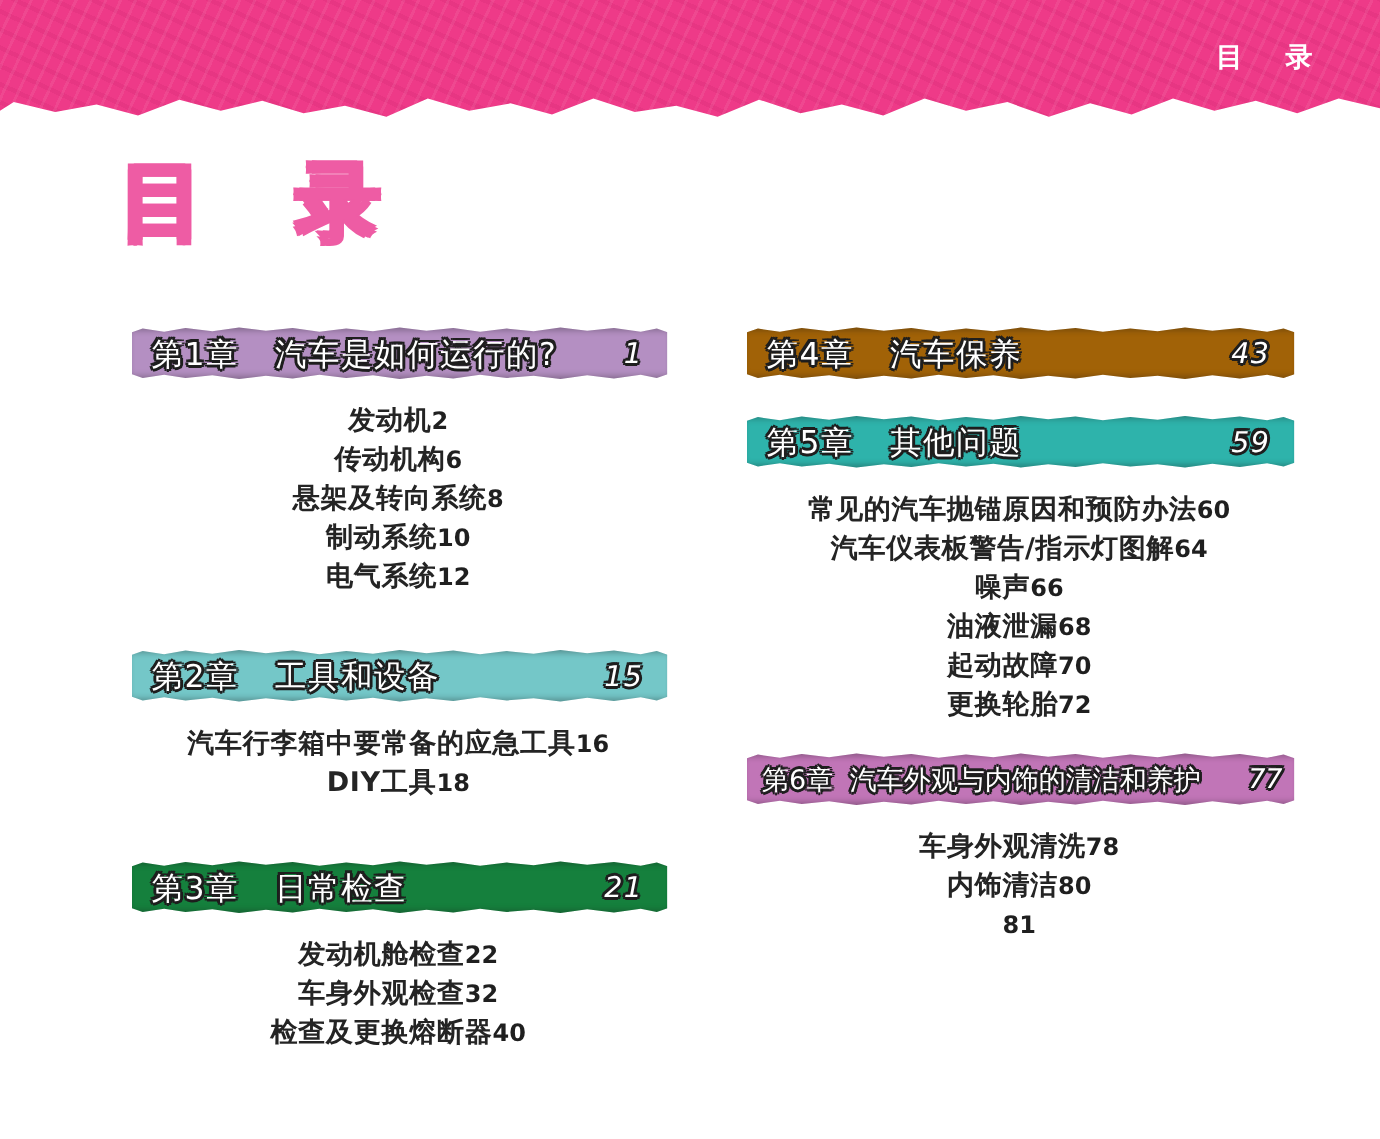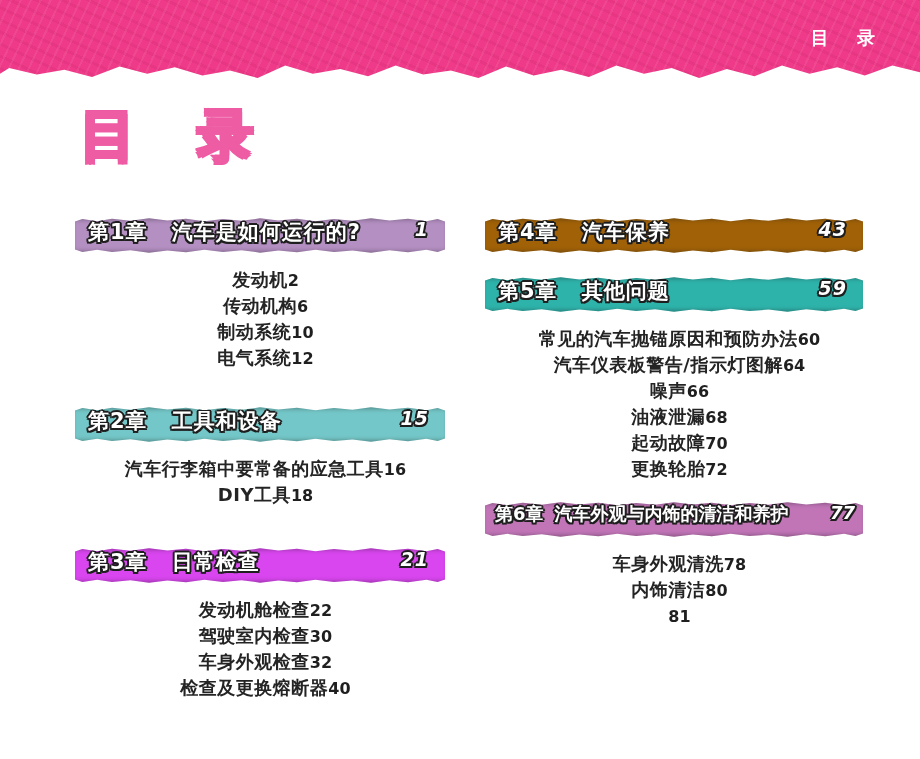--- a/index.html
+++ b/index.html
@@ -38,34 +38,35 @@
     word-spacing:38px; letter-spacing:2px;
   }
 
   
   .toc { display:flex; margin:50px 0 0 75px; gap:40px; align-items:flex-start; }
   .col-left  { width:370px; }
   .col-right { width:378px; }
 
   
   .band {
-    position:relative; height:35px; display:flex; align-items:flex-start;
+    position:relative; height:35px; display:flex; align-items:center;
     padding:0 13px;
-    color:#ffffff; font-size:21px; font-weight:bold; letter-spacing:1px;
+    color:#ffffff; font-size:21px; font-weight:normal; letter-spacing:1px;
     clip-path: polygon(0 10%,2% 3%,6% 9%,10% 2%,15% 8%,20% 1%,25% 7%,30% 2%,35% 9%,
       40% 3%,45% 8%,50% 1%,55% 7%,60% 2%,65% 9%,70% 3%,75% 8%,80% 1%,85% 7%,90% 2%,
       95% 9%,98% 3%,100% 10%,100% 90%,98% 97%,95% 91%,90% 98%,85% 92%,80% 99%,75% 93%,
       70% 97%,65% 91%,60% 98%,55% 93%,50% 99%,45% 92%,40% 97%,35% 91%,30% 98%,25% 93%,
       20% 99%,15% 92%,10% 97%,6% 91%,2% 97%,0 90%);
     box-shadow: inset 0 5px 4px -3px rgba(25,25,25,0.35),
                 inset 0 -5px 4px -3px rgba(25,25,25,0.35);
     text-shadow:
       -1.5px -1.5px 0 #1e1e1e, 1.5px -1.5px 0 #1e1e1e,
       -1.5px  1.5px 0 #1e1e1e, 1.5px  1.5px 0 #1e1e1e,
       -2px 0 0 #1e1e1e, 2px 0 0 #1e1e1e, 0 -2px 0 #1e1e1e, 0 2px 0 #1e1e1e;
+    margin-left: 13px;
   }
   .chapter-label { margin-right:24px; white-space:nowrap; }
   .chapter-title { white-space:nowrap; }
   .chapter-page  { margin-left:auto; font-size:19px; font-style:italic; padding-right:3px; }
 
   .band.compact { font-size:18px; letter-spacing:0; padding:0 8px 0 10px; }
   .band.compact .chapter-label { margin-right:11px; }
   .band.compact .chapter-page  { font-size:18px; padding-right:0; }
 
   
@@ -106,20 +107,24 @@
   <li class="item">
     <span class="item-title">发动机</span>
     <span class="item-page">2</span>
   </li>
 
   <li class="item">
     <span class="item-title">传动机构</span>
     <span class="item-page">6</span>
   </li>
 
+  <li class="item">
+    <span class="item-title">悬架及转向系统</span>
+    <span class="item-page">8</span>
+  </li>
 
   <li class="item">
     <span class="item-title">制动系统</span>
     <span class="item-page">10</span>
   </li>
 
   <li class="item">
     <span class="item-title">电气系统</span>
     <span class="item-page">12</span>
   </li>
@@ -139,35 +144,31 @@
   </li>
 
   <li class="item">
     <span class="item-title">DIY工具</span>
     <span class="item-page">18</span>
   </li>
 </ul>
   </section>
 
   <section class="section" id="section-3">
-    <div class="band" style="background: #d946ef;">
+    <div class="band" style="background: #15803d;">
       <span class="chapter-label">第3章</span>
       <span class="chapter-title">日常检查</span>
       <span class="chapter-page">21</span>
     </div>
     <ul class="item-list">
   <li class="item">
     <span class="item-title">发动机舱检查</span>
     <span class="item-page">22</span>
   </li>
 
-  <li class="item">
-    <span class="item-title">驾驶室内检查</span>
-    <span class="item-page">30</span>
-  </li>
 
   <li class="item">
     <span class="item-title">车身外观检查</span>
     <span class="item-page">32</span>
   </li>
 
   <li class="item">
     <span class="item-title">检查及更换熔断器</span>
     <span class="item-page">40</span>
   </li>

